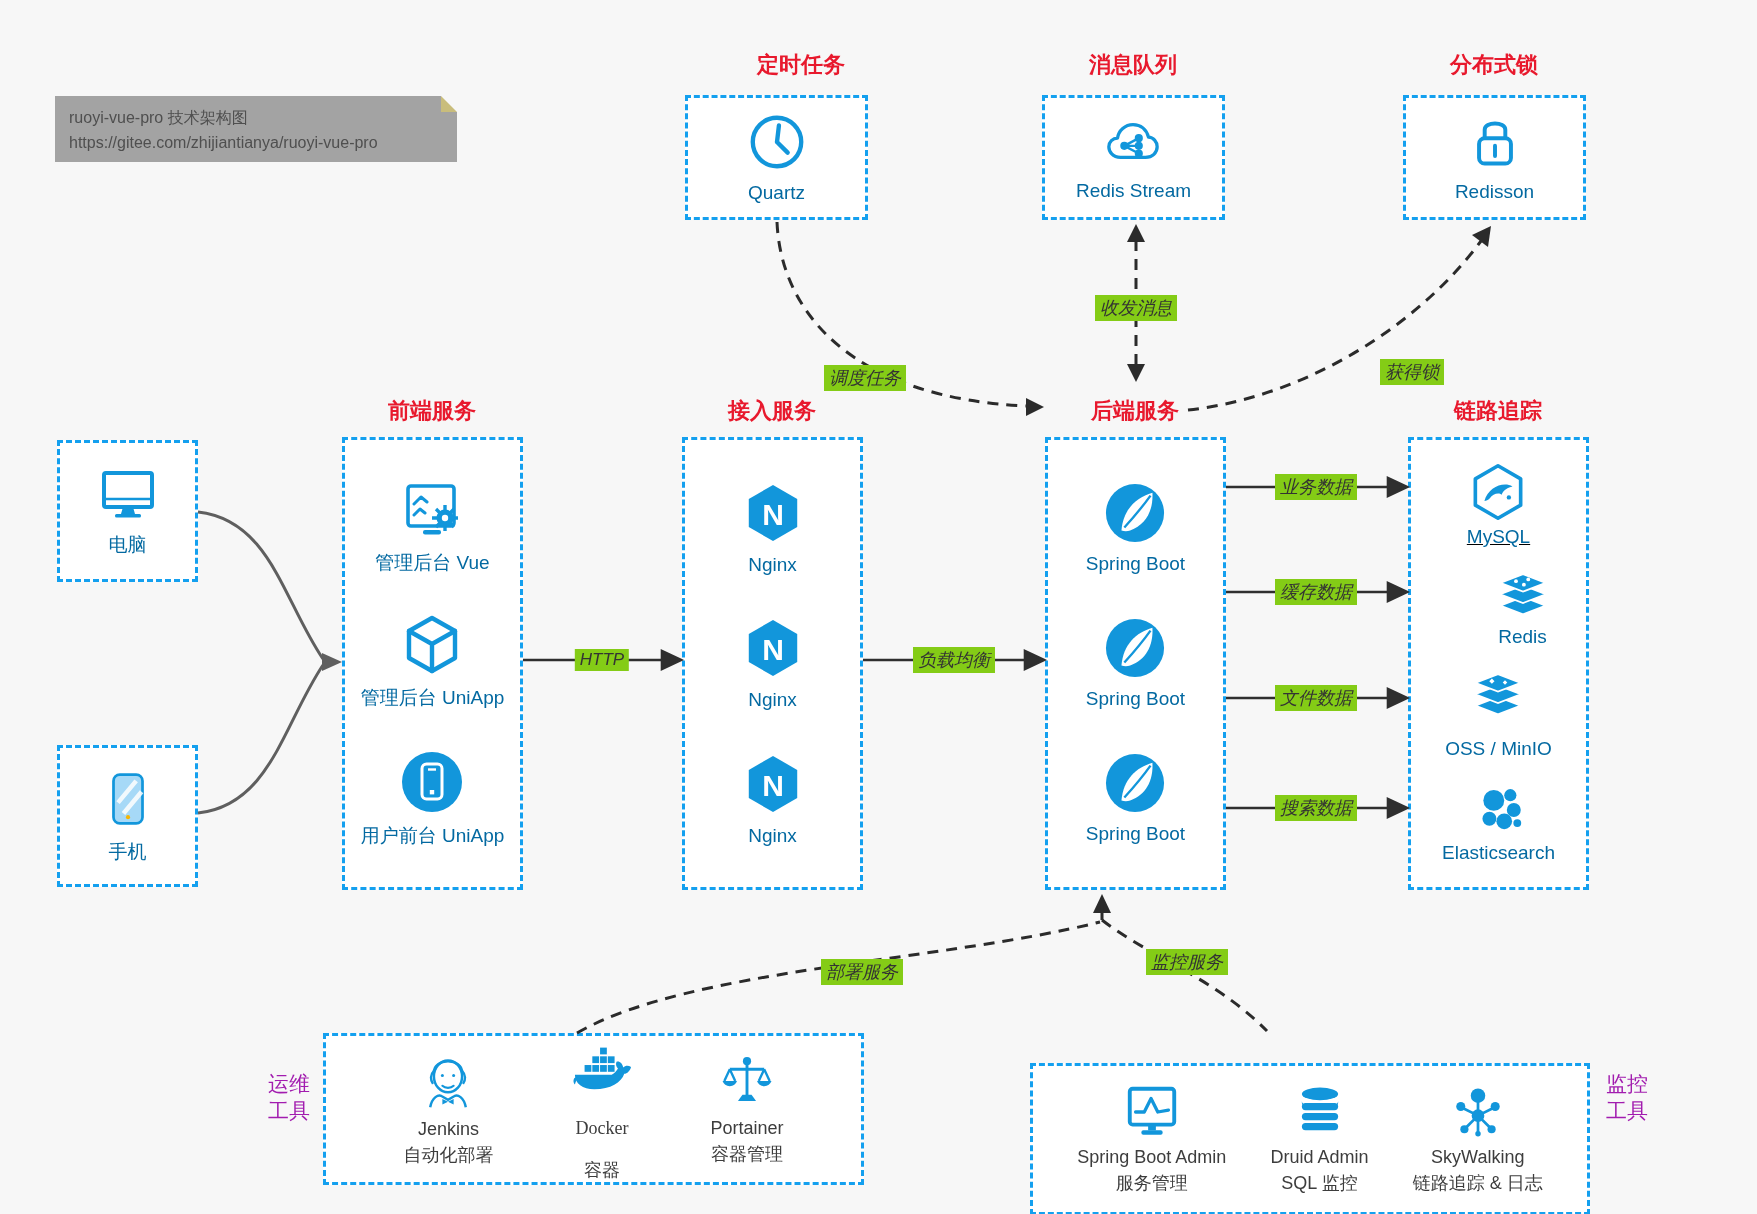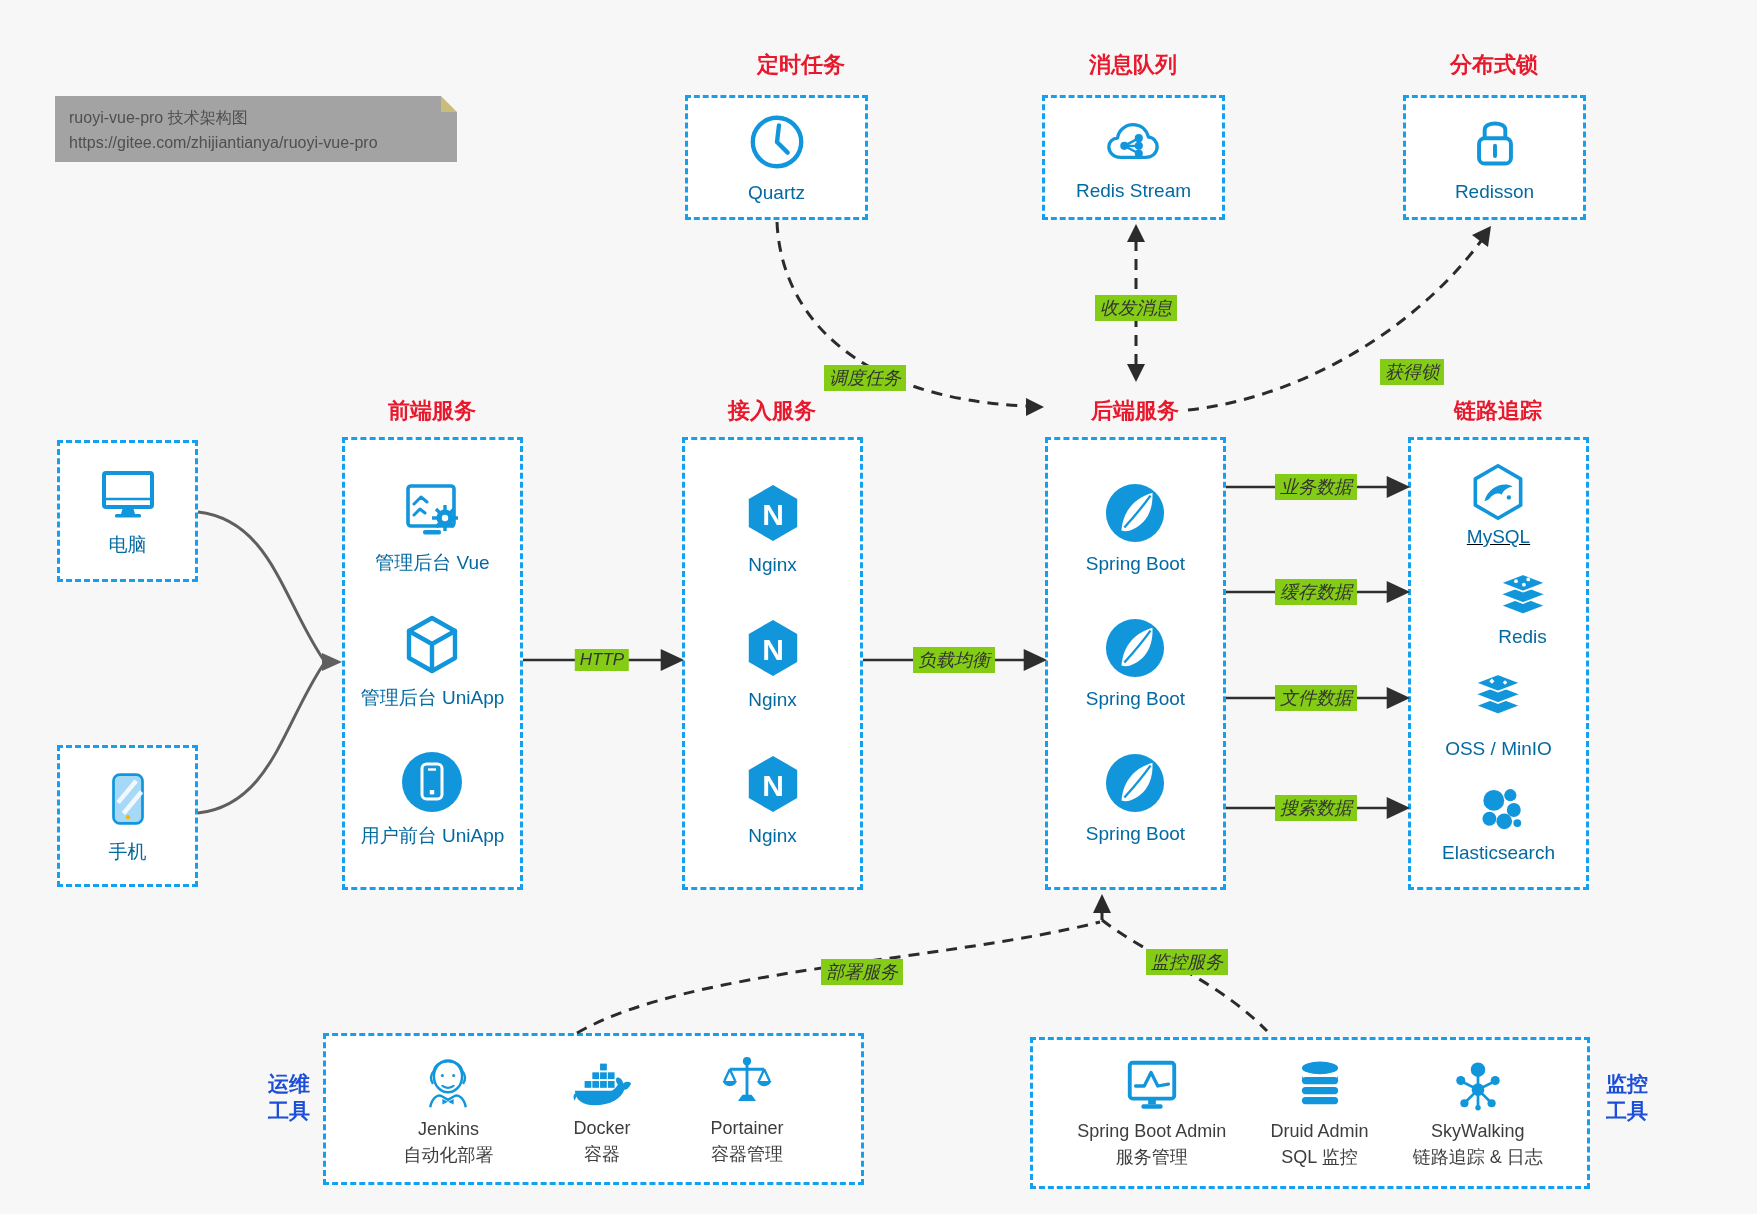--- a/index.html
+++ b/index.html
@@ -14,21 +14,21 @@
   .dbox{position:absolute;background:#fff;border:3px dashed #14a0ef;box-sizing:border-box;
         display:flex;flex-direction:column;align-items:center;justify-content:space-evenly;}
   .row{flex-direction:row;}
   .item{display:flex;flex-direction:column;align-items:center;gap:9px;}
   .nlabel{font-size:19px;color:#0369a1;white-space:nowrap;}
   .bname{font-size:18px;color:#3d3d3d;white-space:nowrap;margin-top:6px;}
   .bdesc{font-size:18px;color:#3d3d3d;white-space:nowrap;margin-top:3px;}
   
   .rtitle{position:absolute;transform:translateX(-50%);font-size:22px;font-weight:bold;
           color:#e8192d;white-space:nowrap;}
-  .side-title{position:absolute;font-size:21px;font-weight:bold;color:#1d4ed8;
+  .side-title{position:absolute;font-size:21px;font-weight:normal;color:#a21caf;
           line-height:27px;white-space:pre-line;}
   
   .elabel{position:absolute;transform:translate(-50%,-50%);background:#84cc16;
           padding:1px 5px;font-size:18px;color:#333;white-space:nowrap;z-index:6;font-style:italic;}
   svg.wires{position:absolute;left:0;top:0;z-index:5;pointer-events:none;}
   .icon{display:block;}
 </style>
 </head>
 <body>
 
@@ -296,21 +296,21 @@
         <circle cx="26" cy="26" r="1.6" fill="#1296db"></circle>
           <circle cx="38" cy="26" r="1.6" fill="#1296db"></circle>
         <path d="M26,37 C29,40 35,40 38,37" fill="none" stroke="#1296db" stroke-width="2.2" stroke-linecap="round"></path>
         <path d="M13,60 C15,49 22,46 25,48 L32,52 L39,48 C42,46 49,49 51,60" fill="none" stroke="#1296db" stroke-width="2.6"></path>
         <polygon points="26,51 32,54 26,57" fill="#1296db"></polygon>
           <polygon points="38,51 32,54 38,57" fill="#1296db"></polygon>
       </svg>
       <div class="bname">Jenkins</div>
       <div class="bdesc">自动化部署</div>
     </div>
-    <div class="item" style="gap:0;">
+    <div class="item" style="gap:16px;font-family:Liberation Serif, serif;">
       <svg class="icon" width="62" height="60" viewBox="0 0 64 62">
         <g fill="#1296db">
           <rect x="30" y="12" width="7" height="7"></rect>
           <rect x="22" y="21" width="7" height="7"></rect>
             <rect x="30" y="21" width="7" height="7"></rect>
             <rect x="38" y="21" width="7" height="7"></rect>
           <rect x="14" y="30" width="7" height="7"></rect>
             <rect x="22" y="30" width="7" height="7"></rect>
             <rect x="30" y="30" width="7" height="7"></rect>
             <rect x="38" y="30" width="7" height="7"></rect>
@@ -329,21 +329,21 @@
         <path d="M13,18 L7,31 M13,18 L19,31 M51,18 L45,31 M51,18 L57,31" stroke="#1296db" stroke-width="2.6" fill="none"></path>
         <path d="M5,31 A8.5,8.5 0 0,0 21,31 Z" fill="#1296db"></path>
         <path d="M43,31 A8.5,8.5 0 0,0 59,31 Z" fill="#1296db"></path>
         <path d="M22,53 L42,53 L37,46 L27,46 Z" fill="#1296db"></path>
       </svg>
       <div class="bname">Portainer</div>
       <div class="bdesc">容器管理</div>
     </div>
   </div>
 
-  <div class="dbox row" style="left:1030px;top:1037px;width:560px;height:152px;align-items:center;">
+  <div class="dbox row" style="left:1030px;top:1063px;width:560px;height:152px;align-items:center;">
     <div class="item" style="gap:0;">
       <svg class="icon" width="62" height="58" viewBox="0 0 64 60">
         <rect x="9" y="6" width="46" height="37" rx="3" fill="none" stroke="#1296db" stroke-width="4"></rect>
         <polyline points="15,30 24,30 31,16 38,30 49,28" fill="none" stroke="#1296db" stroke-width="3.4" stroke-linecap="round" stroke-linejoin="round"></polyline>
         <rect x="28" y="43" width="8" height="6" fill="#1296db"></rect>
         <rect x="21" y="49" width="22" height="4.5" rx="2" fill="#1296db"></rect>
       </svg>
       <div class="bname">Spring Boot Admin</div>
       <div class="bdesc">服务管理</div>
     </div>

